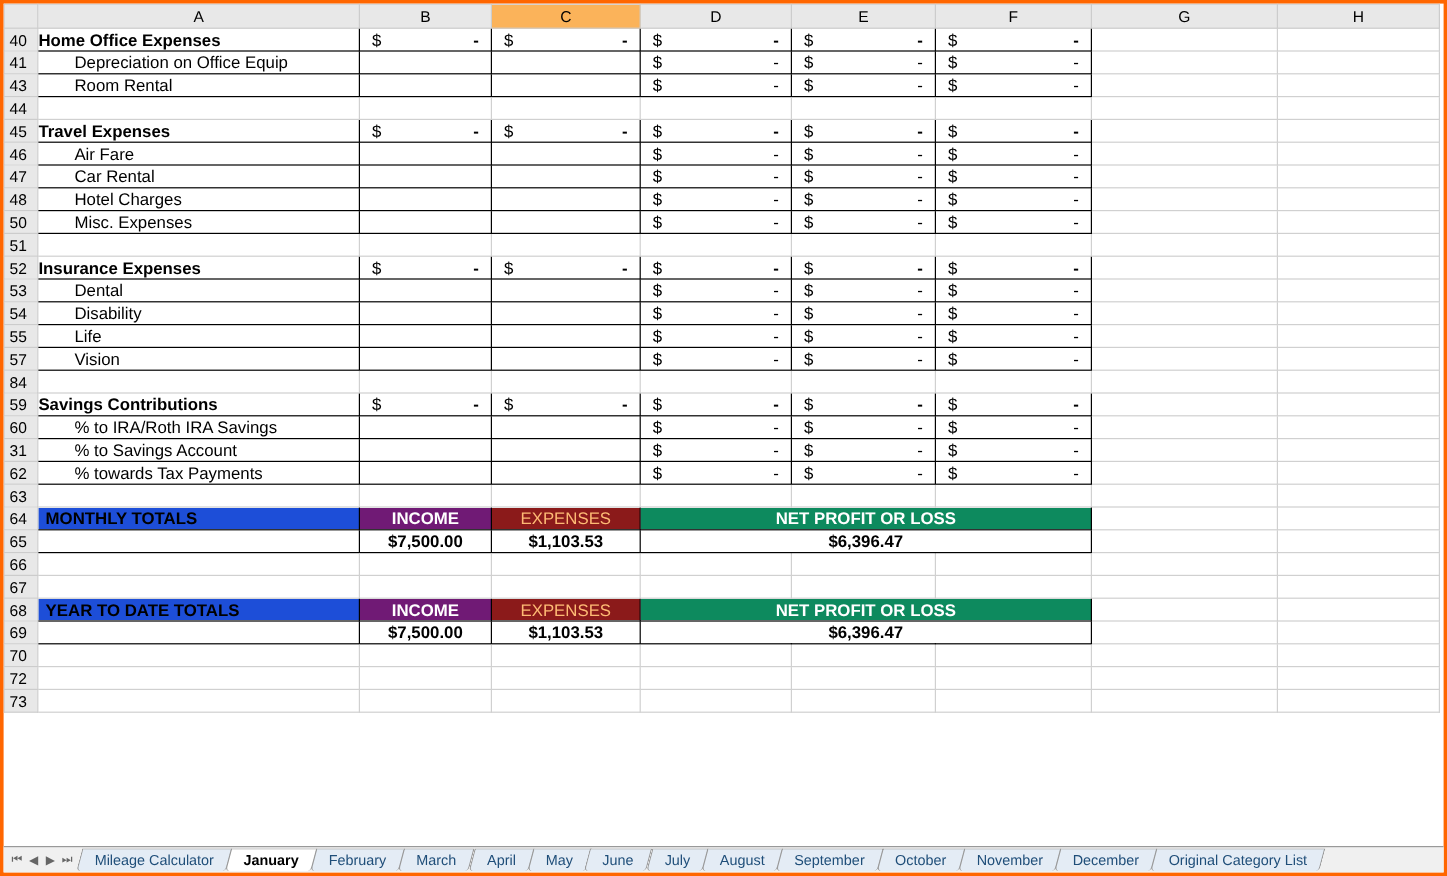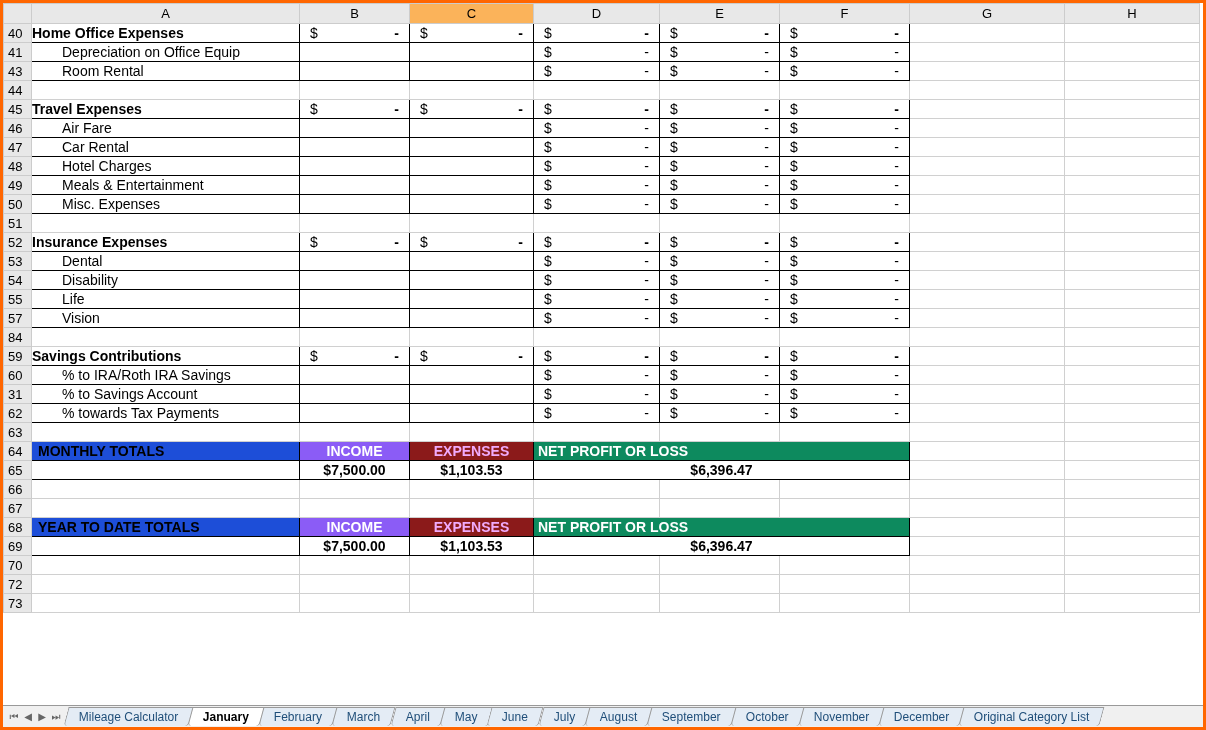--- a/index.html
+++ b/index.html
@@ -9,23 +9,23 @@
 .col-header th { background: #e8e8e8; border: 1px solid #ccc; font-weight: normal; height: 20px; font-size: 13px; text-align: center; }
 .col-header th.selected { background: #fbb35a; }
 .row-header { background: #e8e8e8; border: 1px solid #ccc; font-size: 13px; width: 28px; }
 td { border: 1px solid #d0d0d0; height: 19px; padding: 0 4px; font-size: 14px; white-space: nowrap; overflow: hidden; }
 td.cat { font-weight: bold; padding-left: 0; border: 1px solid #000; }
 td.sub { padding-left: 30px; border: 1px solid #000; }
 td.num { border: 1px solid #000; }
 .dollar { display: flex; justify-content: space-between; padding: 0 6px; }
 .dollar .sym { text-align: left; }
 .dollar .dash { text-align: right; font-weight: bold; }
-td.header-income { background: #8b5cf6; color: #fff; font-weight: bold; text-align: center; border: 1px solid #000; }
-td.header-expenses { background: #8b1a1a; color: #f0abfc; font-weight: bold; text-align: center; border: 1px solid #000; }
-td.header-net { background: #0d8a5e; color: #fff; font-weight: bold; border: 1px solid #000; }
+td.header-income { background: #701a75; color: #fff; font-weight: bold; text-align: center; border: 1px solid #000; }
+td.header-expenses { background: #8b1a1a; color: #fdba74; font-weight: normal; text-align: center; border: 1px solid #000; }
+td.header-net { background: #0d8a5e; color: #fff; font-weight: bold; text-align: center; border: 1px solid #000; }
 td.totals-label { background: #1d4ed8; font-weight: bold; padding-left: 6px; border: 1px solid #000; }
 td.total-val { font-weight: bold; text-align: center; border: 1px solid #000; }
 td.plain { border: 1px solid #d0d0d0; }
 .tabs { position: absolute; bottom: 0; left: 0; right: 0; height: 22px; display: flex; align-items: center; background: #f0f0f0; border-top: 1px solid #999; font-size: 12px; }
 .tab-nav { display: flex; padding: 0 4px; }
 .tab-nav span { width: 14px; height: 14px; display: flex; align-items: center; justify-content: center; color: #666; cursor: pointer; font-size: 10px; }
 .tab { padding: 2px 12px; border: 1px solid #999; border-bottom: none; margin-left: -1px; background: #e4ecf5; color: #1f4e79; cursor: pointer; border-radius: 0 0 4px 4px; transform: skewX(-15deg); }
 .tab span { display: inline-block; transform: skewX(15deg); }
 .tab.active { background: #fff; color: #000; font-weight: bold; }
 </style>
@@ -266,46 +266,20 @@
           <td class="num">
             <div class="dollar">
               <span class="sym">$</span>
               <span class="dash" style="font-weight: normal;">-</span>
             </div>
           </td>
           <td class="plain"></td>
           <td class="plain"></td>
         </tr>
         <tr>
-          <td class="row-header">49</td>
-          <td class="sub">Meals &amp; Entertainment</td>
-          <td class="num"></td>
-          <td class="num"></td>
-          <td class="num">
-            <div class="dollar">
-              <span class="sym">$</span>
-              <span class="dash" style="font-weight: normal;">-</span>
-            </div>
-          </td>
-          <td class="num">
-            <div class="dollar">
-              <span class="sym">$</span>
-              <span class="dash" style="font-weight: normal;">-</span>
-            </div>
-          </td>
-          <td class="num">
-            <div class="dollar">
-              <span class="sym">$</span>
-              <span class="dash" style="font-weight: normal;">-</span>
-            </div>
-          </td>
-          <td class="plain"></td>
-          <td class="plain"></td>
-        </tr>
-        <tr>
           <td class="row-header">50</td>
           <td class="sub">Misc. Expenses</td>
           <td class="num"></td>
           <td class="num"></td>
           <td class="num">
             <div class="dollar">
               <span class="sym">$</span>
               <span class="dash" style="font-weight: normal;">-</span>
             </div>
           </td>

